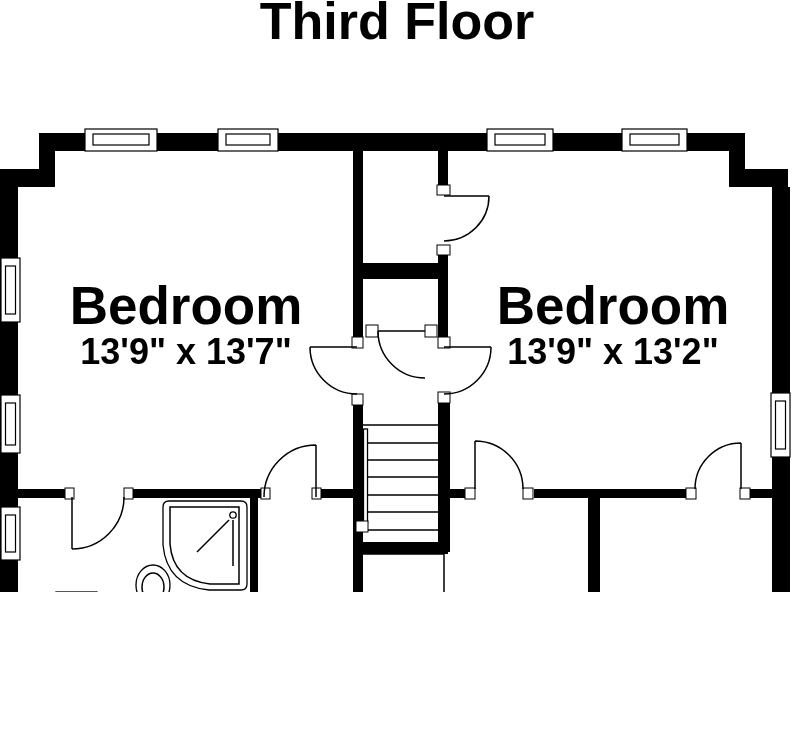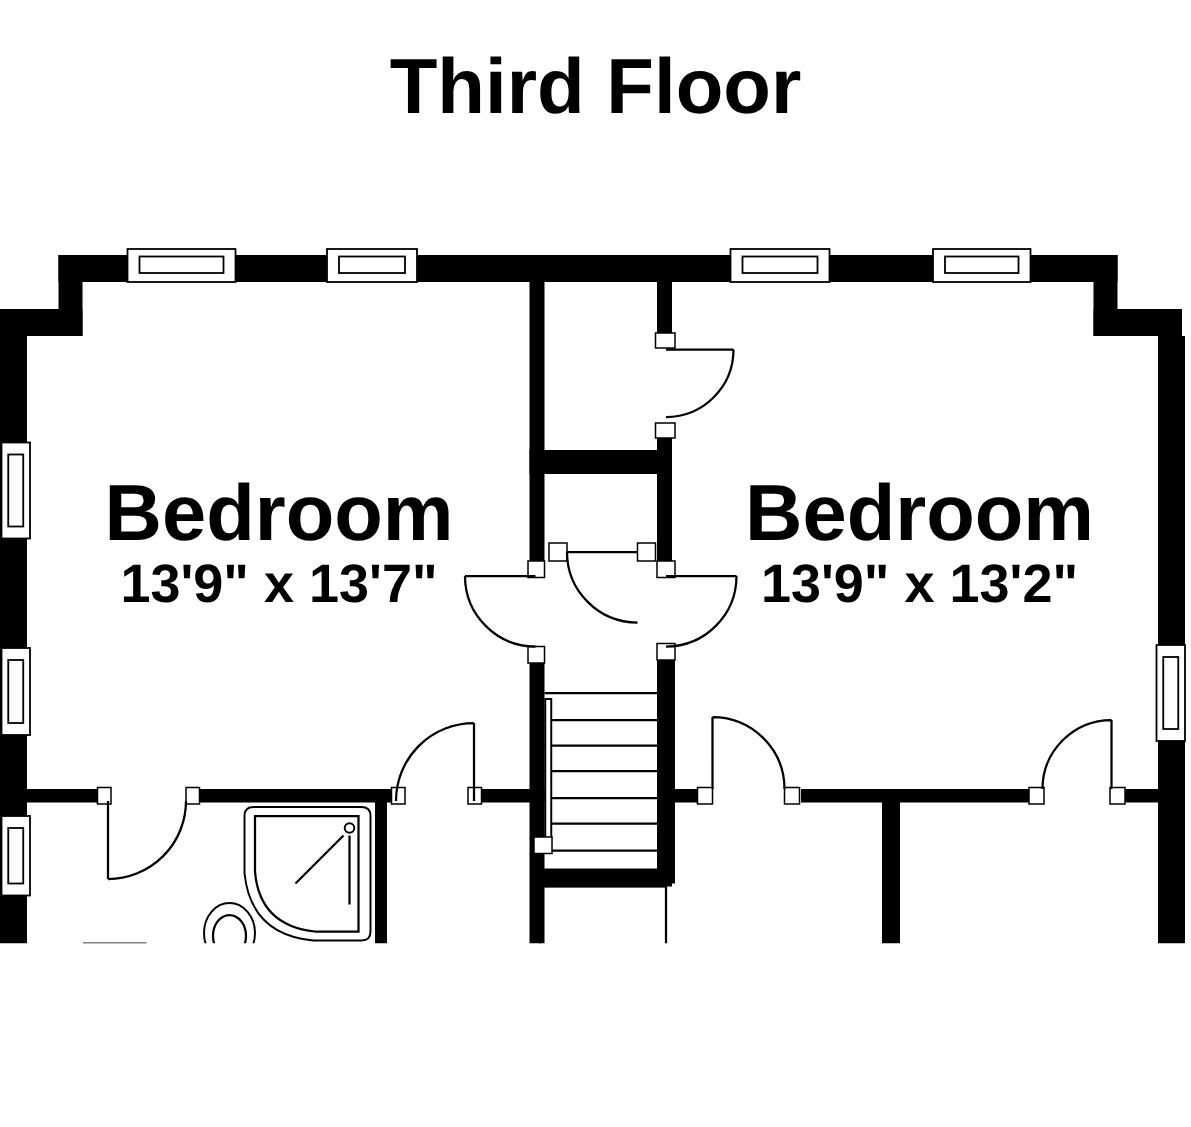--- a/index.html
+++ b/index.html
@@ -1,17 +1,17 @@
 <!DOCTYPE html>
 <html><head>
 <meta charset="utf-8">
 <style>
   html,body{margin:0;padding:0;background:#fff;}
   #plan{position:relative;width:794px;height:592px;background:#fff;overflow:hidden;
-        font-family:"Liberation Sans",sans-serif;color:#000;margin-top:37px;}
+        font-family:"Liberation Sans",sans-serif;color:#000;}
   #plan svg{position:absolute;left:0;top:0;}
   .label{position:absolute;text-align:center;line-height:1.0;}
   .title{left:0;top:-5px;width:794px;font-size:52px;font-weight:bold;}
   .room{width:260px;}
   .room .name{font-size:53px;font-weight:bold;}
   .room .dims{font-size:36px;font-weight:bold;margin-top:2px;}
   .storage{width:260px;font-size:42px;font-weight:bold;line-height:1.0;}
   .watermark{position:absolute;left:672px;top:737px;font-size:12.5px;white-space:nowrap;}
   .w{fill:#000;stroke:none;}
   .jamb{fill:#fff;stroke:#000;stroke-width:1;}

